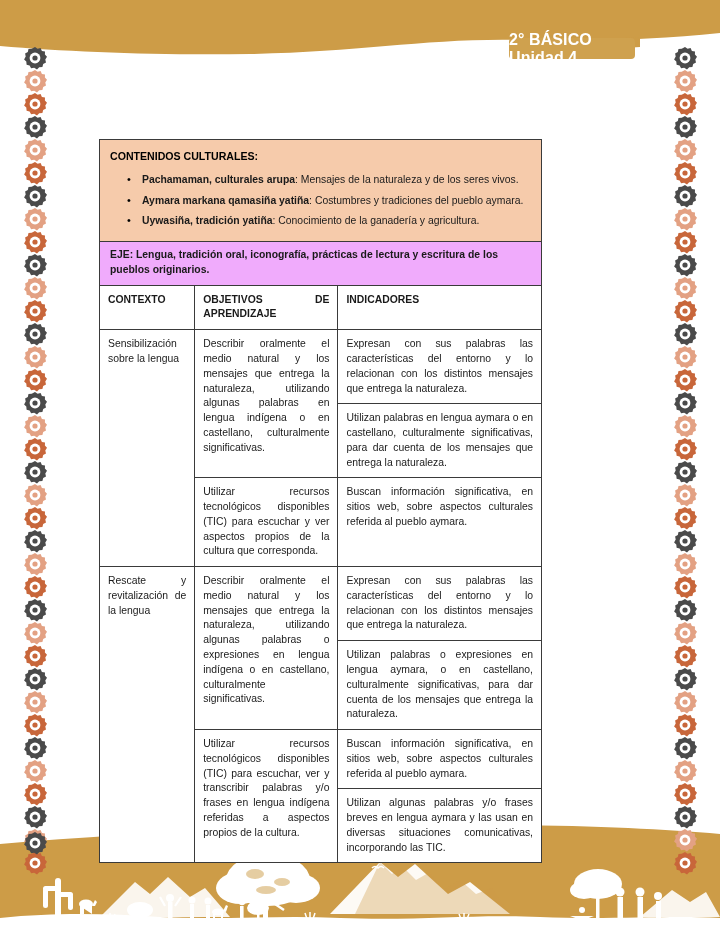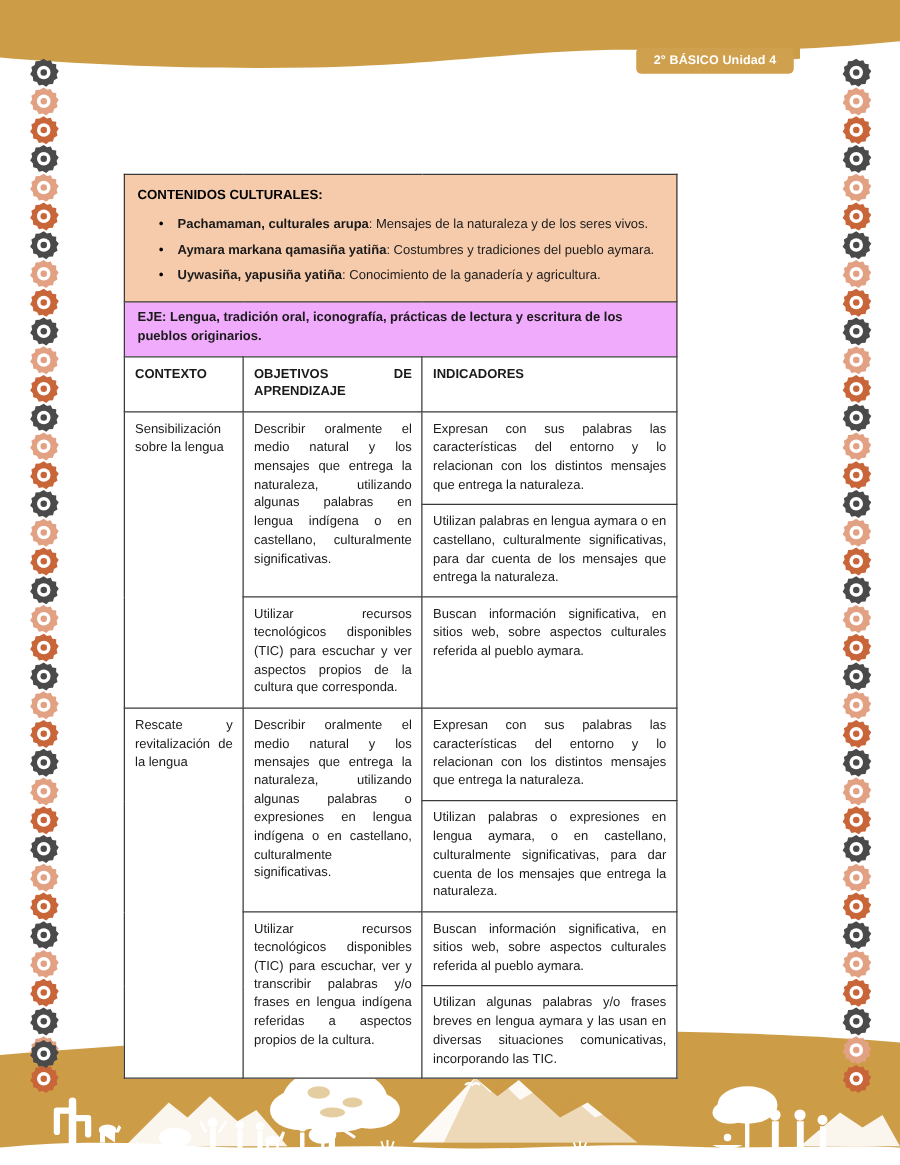--- a/index.html
+++ b/index.html
@@ -34,21 +34,21 @@
 
   .unit-badge {
     position: absolute;
     top: 38px;
     left: 509px;
     width: 126px;
     height: 21px;
     background: #cfa14e;
     border-radius: 4px;
     color: #ffffff;
-    font-size: 10px;
+    font-size: 16px;
     font-weight: bold;
     letter-spacing: .1px;
     display: flex;
     align-items: center;
     justify-content: center;
     z-index: 6;
   }
 
   
   .bottom-band {
@@ -314,21 +314,21 @@
 
   <table class="doc-table">
     <tbody>
 
       <tr>
         <td colspan="3" class="cc-cell">
           <div class="cc-title">CONTENIDOS CULTURALES:</div>
           <ul class="cc-list">
             <li><b>Pachamaman, culturales arupa</b><span>: Mensajes de la naturaleza y de los seres vivos.</span></li>
             <li><b>Aymara markana qamasiña yatiña</b><span>: Costumbres y tradiciones del pueblo aymara.</span></li>
-            <li><b>Uywasiña, yapusiña yatiña</b><span>: Conocimiento de la ganadería y agricultura.</span></li>
+            <li><b>Uywasiña, tradición yatiña</b><span>: Conocimiento de la ganadería y agricultura.</span></li>
           </ul>
         </td>
       </tr>
 
       <tr>
         <td colspan="3" class="eje-cell"><span>EJE:</span><span> Lengua, tradición oral, iconografía, prácticas de lectura y escritura de los pueblos originarios.</span></td>
       </tr>
 
       <tr>
         <td class="col-head ctx-cell">CONTEXTO</td>

